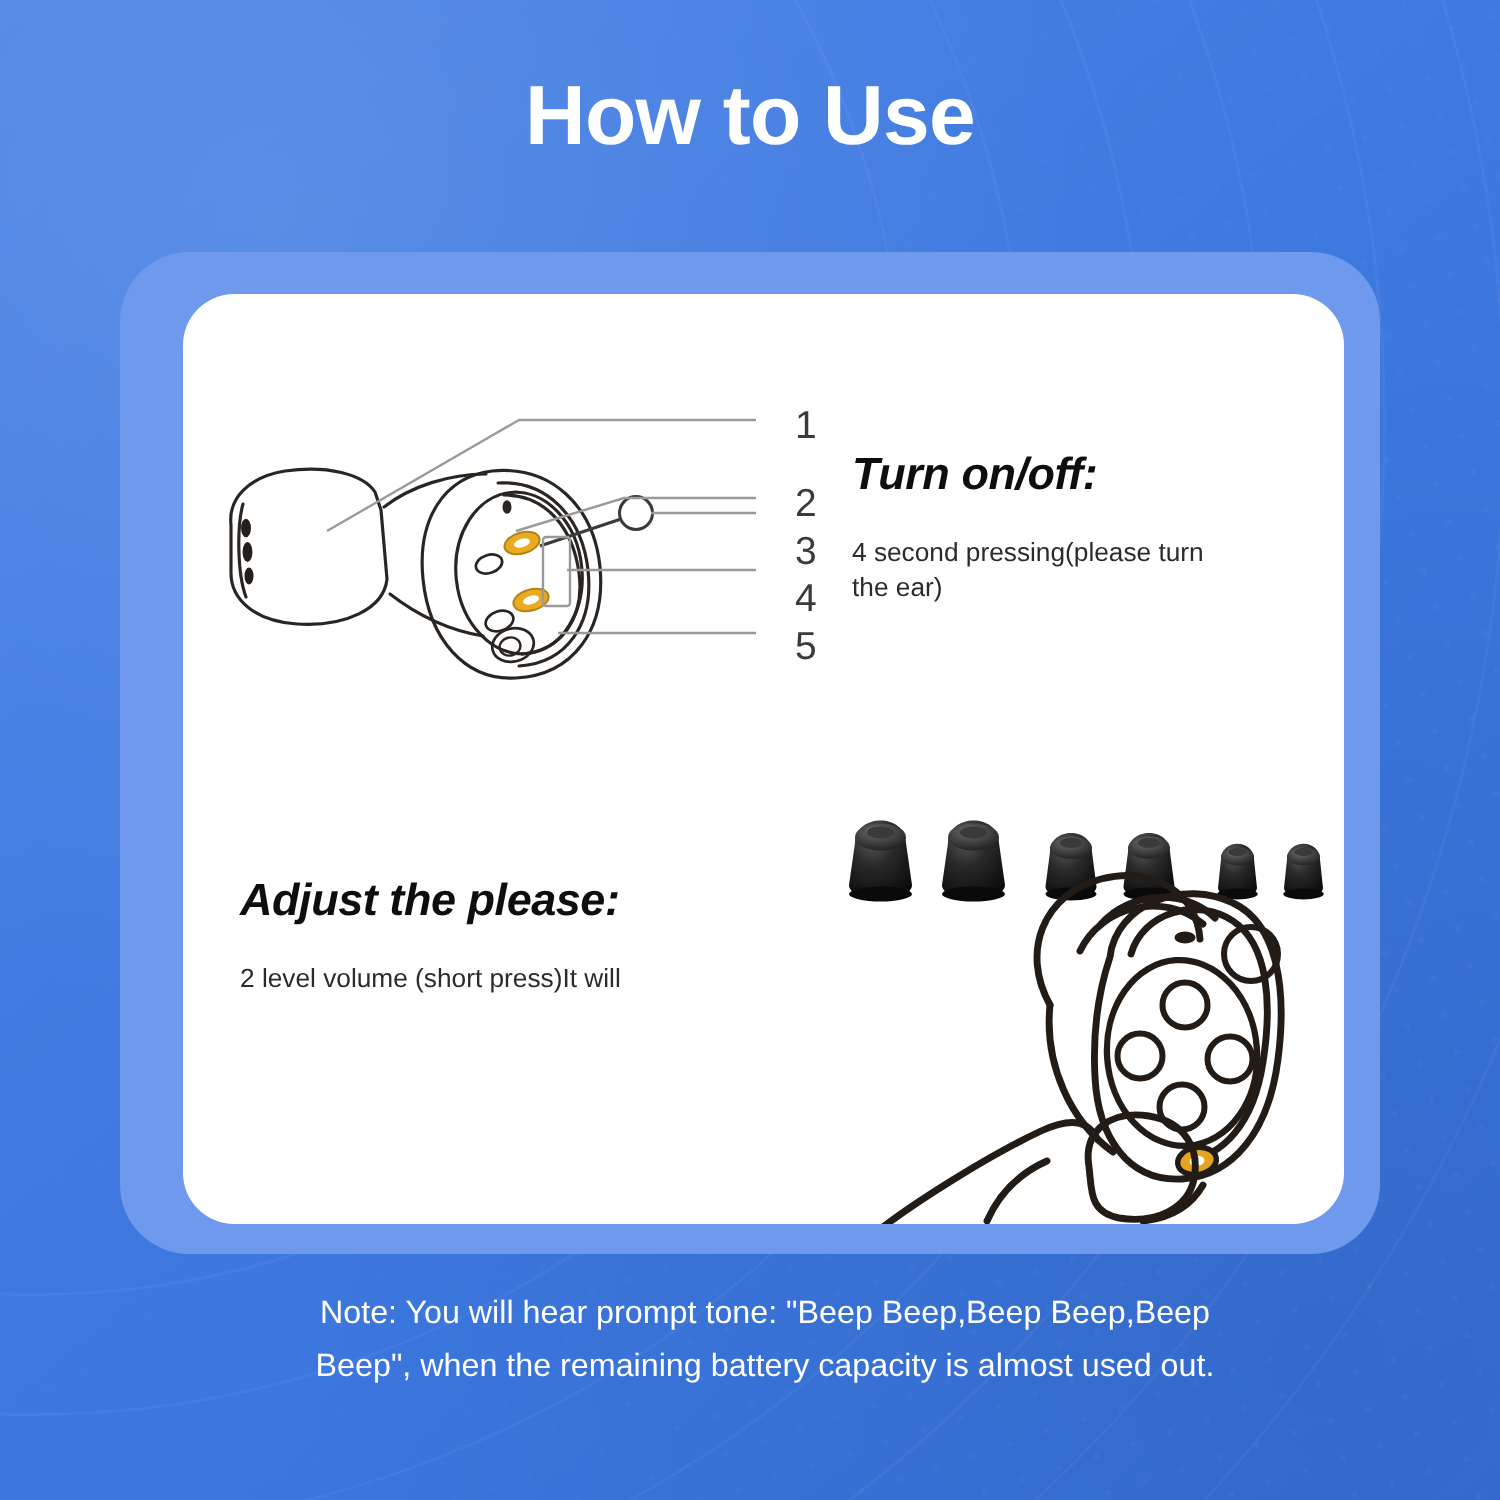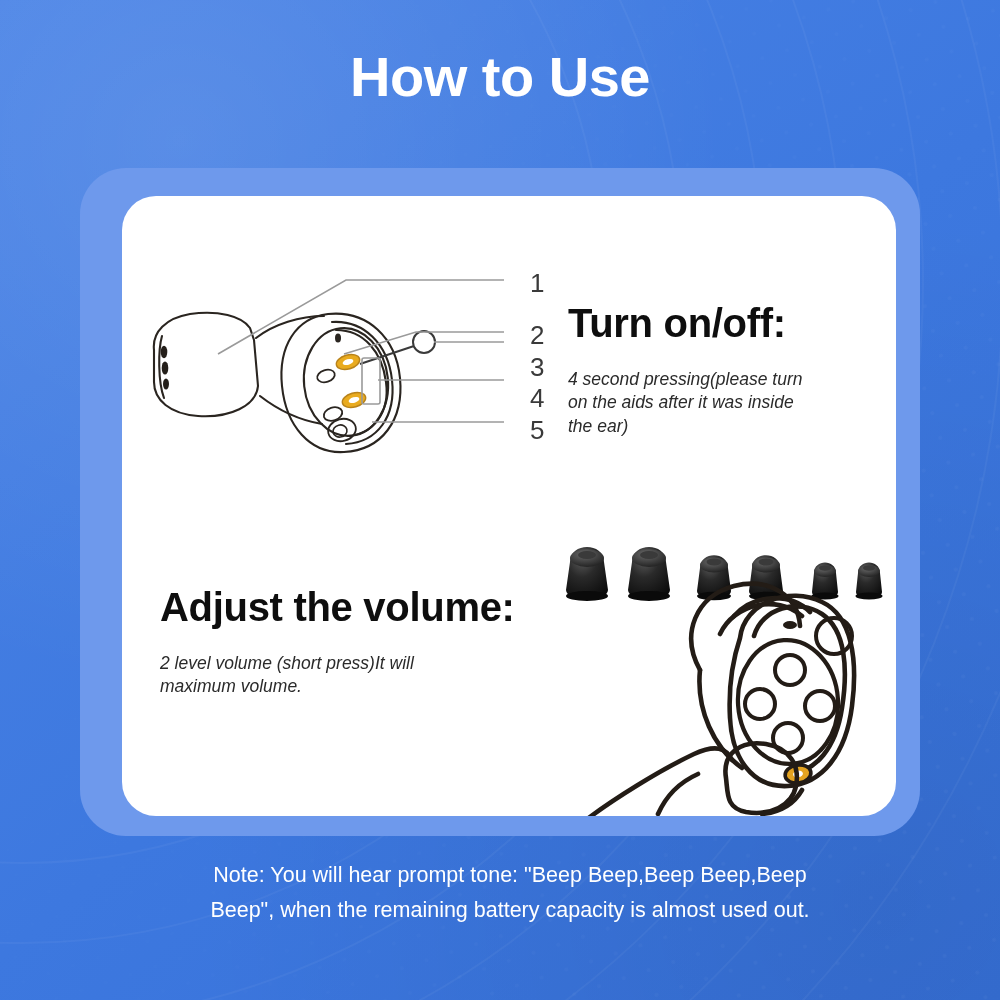--- a/index.html
+++ b/index.html
@@ -117,33 +117,33 @@
     top: 104px;
     width: 310px;
   }
   .block-volume {
     position: absolute;
     left: 38px;
     top: 388px;
     width: 360px;
   }
   .block-heading {
-    font-size: 40px;
+    font-size: 30px;
     font-weight: bold;
     color: #0E0E0E;
     letter-spacing: -0.3px;
     margin: 0 0 22px 0;
     line-height: 1.15;
+    font-style: italic;
   }
   .block-body {
     font-size: 17.5px;
     color: #2B2B2B;
     line-height: 1.33;
     margin: 0;
-    font-style: italic;
   }
   .block-body .ln { display: block; }
 
   
   .eartips {
     position: absolute;
     left: 442px;
     top: 332px;
     width: 332px;
     height: 84px;
@@ -274,30 +274,28 @@
       <span class="callout-num" style="left:28px; top:66px;">2</span>
       <span class="callout-num" style="left:28px; top:98px;">3</span>
       <span class="callout-num" style="left:28px; top:129px;">4</span>
       <span class="callout-num" style="left:28px; top:161px;">5</span>
     </div>
 
     <div class="block-turn">
       <h2 class="block-heading">Turn on/off:</h2>
       <p class="block-body">
         <span class="ln">4 second pressing(please turn</span>
-        <span class="ln">on the aids after it was inside</span>
         <span class="ln">the ear)</span>
       </p>
     </div>
 
     <div class="block-volume">
-      <h2 class="block-heading">Adjust the volume:</h2>
+      <h2 class="block-heading">Adjust the please:</h2>
       <p class="block-body">
         <span class="ln">2 level volume (short press)It will</span>
-        <span class="ln">maximum volume.</span>
       </p>
     </div>
 
     <div class="eartips">
       <svg width="332" height="84" viewBox="0 0 332 84">
         <defs>
           <radialGradient id="tipg" cx="0.38" cy="0.22" r="0.85">
             <stop offset="0%" stop-color="#5C5C5C"></stop>
             <stop offset="42%" stop-color="#2A2A2A"></stop>
             <stop offset="100%" stop-color="#0B0B0B"></stop>

